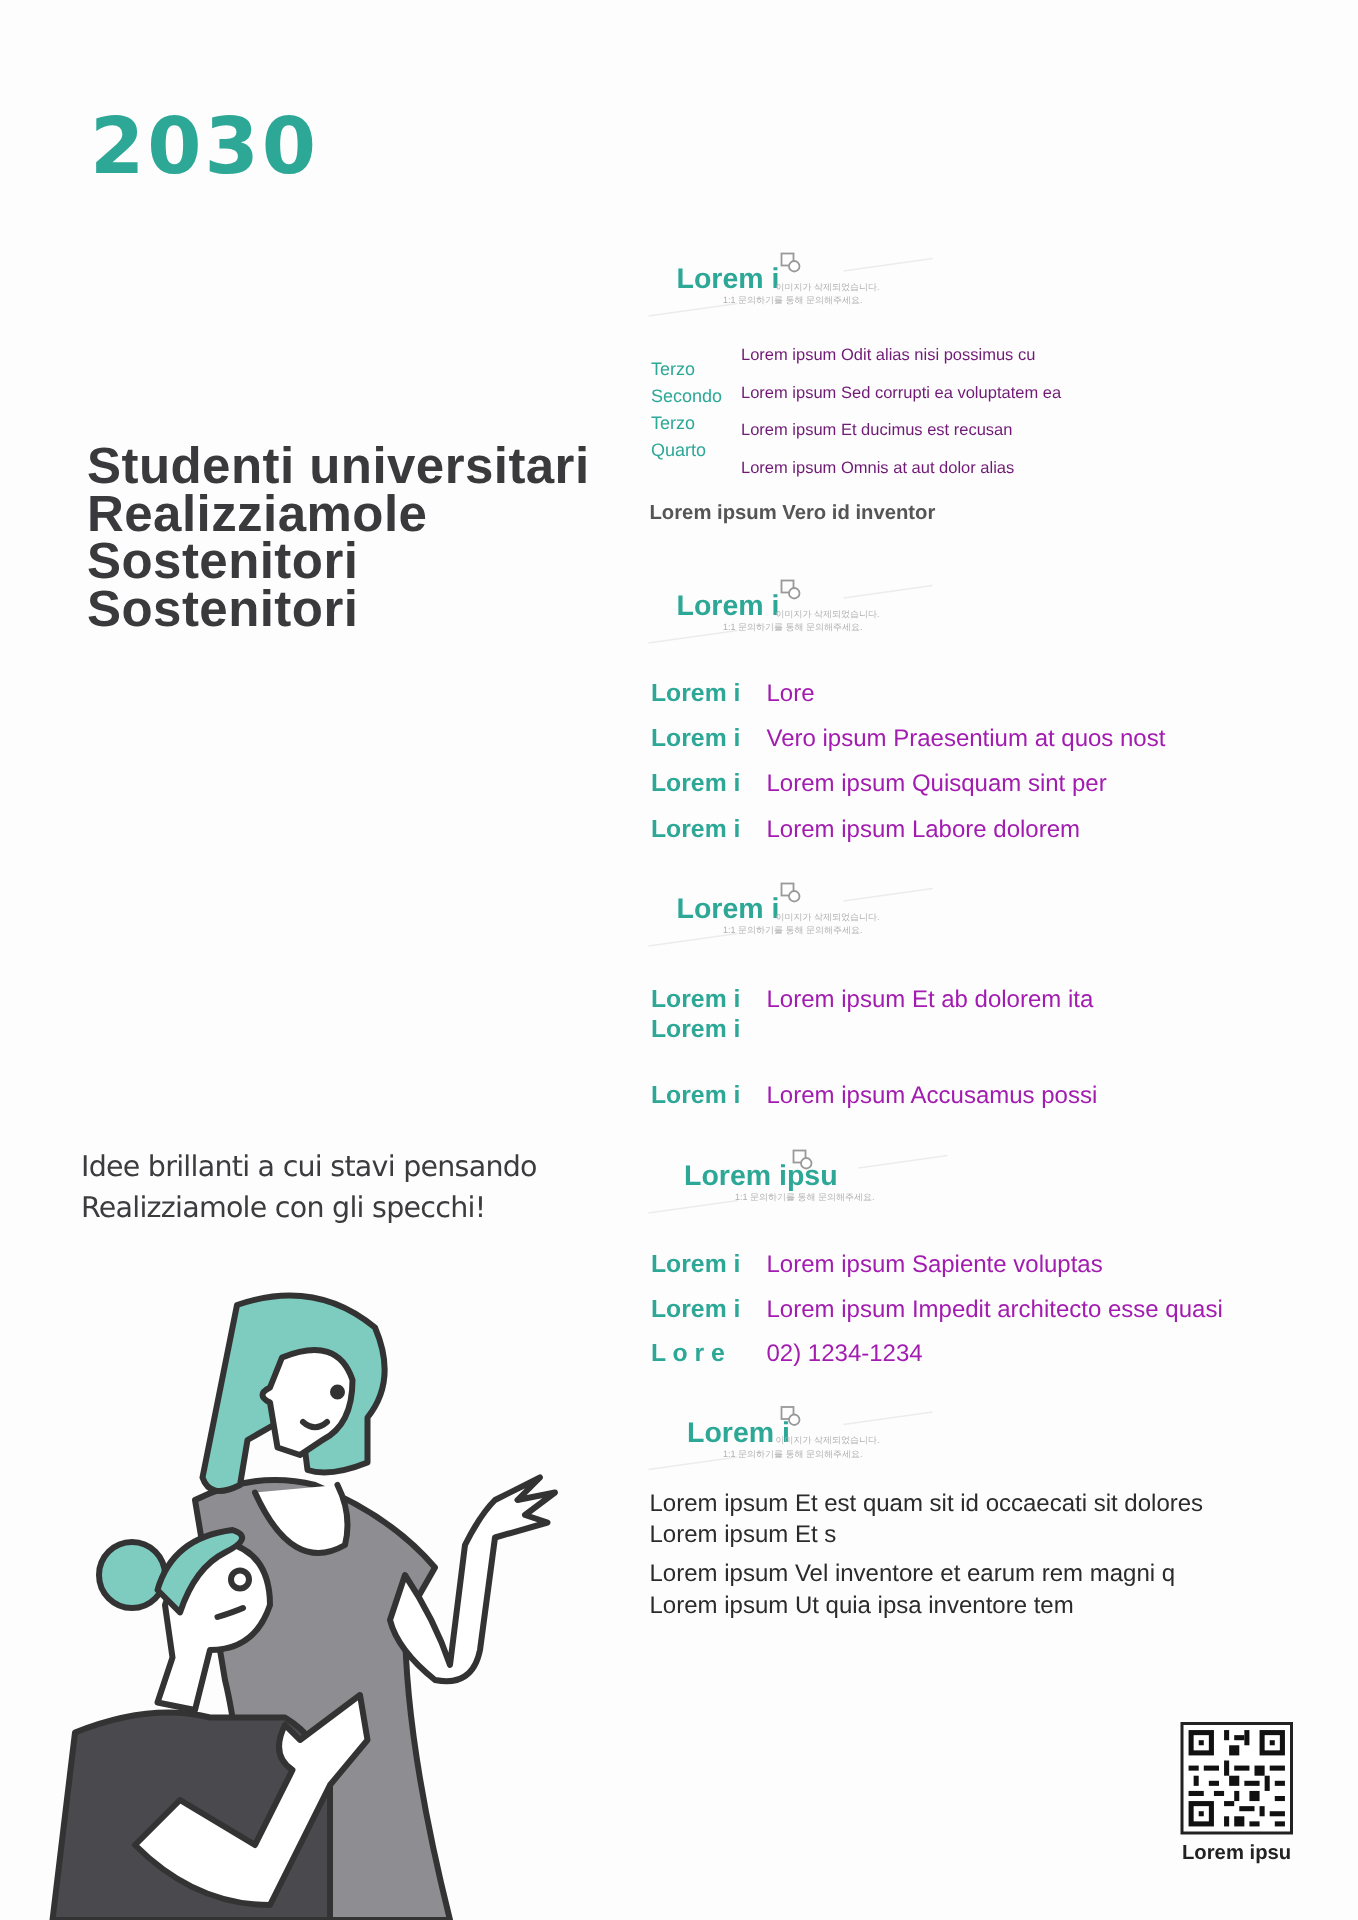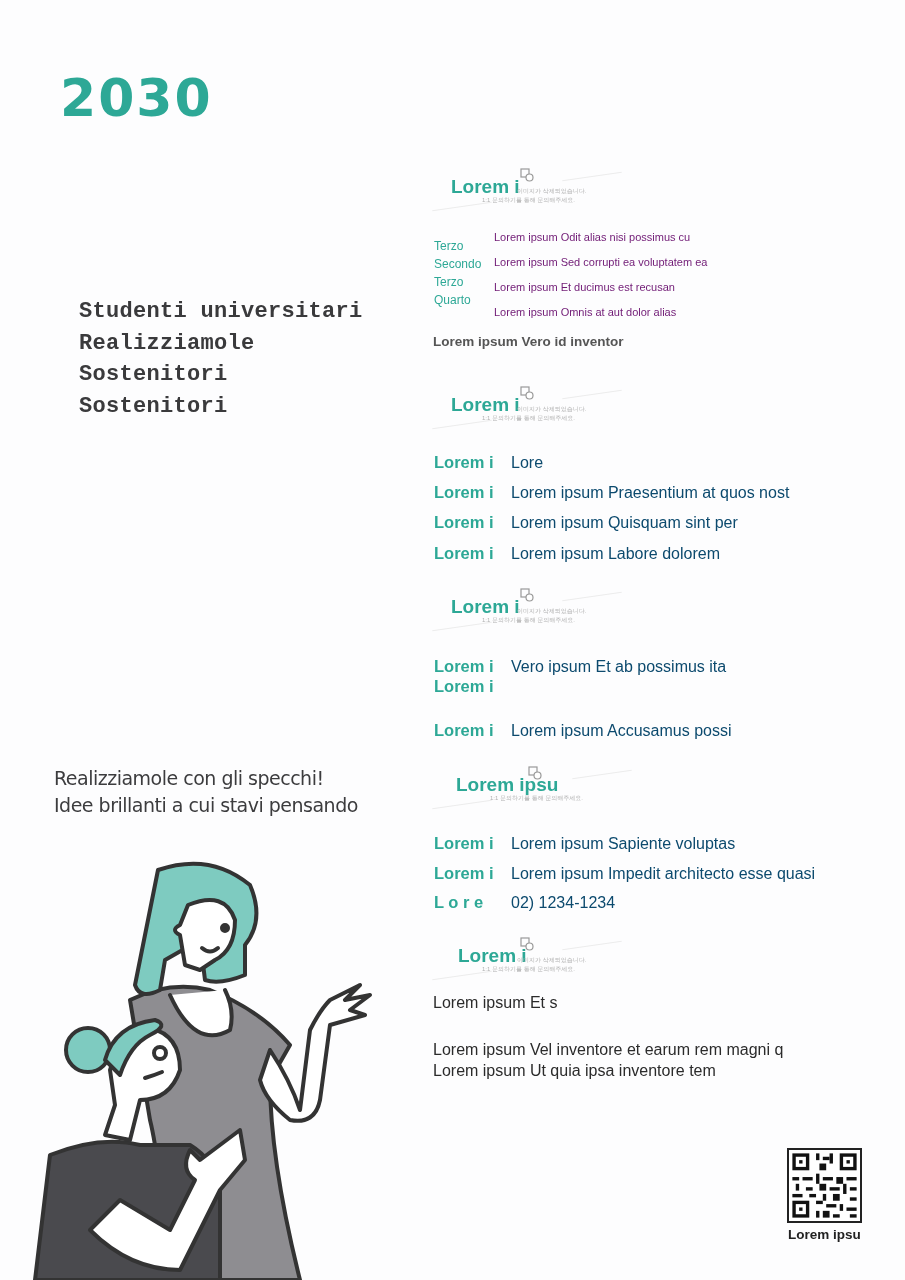--- a/index.html
+++ b/index.html
@@ -1,28 +1,28 @@
 <!DOCTYPE html>
 <html><head>
 <meta charset="utf-8">
 <style>
   * { box-sizing: border-box; margin: 0; padding: 0; }
   body { width: 905px; height: 1280px; background: #fdfdfe; font-family: "Liberation Sans", sans-serif; color: #2b2b2b; position: relative; overflow: hidden; }
   .year { position: absolute; left: 60px; top: 72px; font-family: "DejaVu Sans", sans-serif; font-weight: bold; font-size: 52px; color: #2da896; letter-spacing: 2px; line-height: 1; }
-  .audience { position: absolute; left: 58px; top: 296px; font-family: Liberation Mono, monospace; font-weight: bold; font-size: 22px; line-height: 31.5px; color: #3a3a3c; letter-spacing: 0.3px; margin-left: 21px; }
+  .audience { position: absolute; left: 58px; top: 296px; font-family: Liberation Sans, sans-serif; font-weight: bold; font-size: 34px; line-height: 31.5px; color: #3a3a3c; letter-spacing: 0.3px; }
   .tagline { position: absolute; left: 54px; top: 765px; font-family: "DejaVu Sans", sans-serif; font-size: 19px; line-height: 27px; color: #3c3c3e; letter-spacing: -0.5px; }
   .section-head { position: absolute; left: 432px; width: 190px; height: 42px; }
   .section-head .title { position: absolute; left: 19px; top: 8px; font-family: "Liberation Sans", sans-serif; font-weight: bold; font-size: 19px; color: #2da896; }
   .section-head .ghost { position: absolute; left: 50px; top: 28px; font-size: 6px; color: #b0b0b0; }
   .section-head .ghost2 { position: absolute; left: 85px; top: 19px; font-size: 6px; color: #b0b0b0; }
   .section-head .img-icon { position: absolute; left: 88px; top: 0; width: 14px; height: 14px; }
   .section-head .line { position: absolute; height: 1px; background: #ececec; }
   .row { position: absolute; left: 434px; display: flex; align-items: baseline; font-size: 16px; }
   .row .label { width: 77px; font-weight: bold; font-size: 16.5px; color: #2da896; }
-  .row .val { color: #0c4a6e; margin-top: 12px; }
+  .row .val { color: #a21caf; margin-top: 12px; }
   .sec1 .labels { position: absolute; left: 434px; top: 237px; font-size: 12px; line-height: 18px; color: #2da896; }
   .sec1 .lines { position: absolute; left: 494px; top: 225px; font-size: 11px; line-height: 25px; color: #701a75; }
   .sec1 .note { position: absolute; left: 433px; top: 334px; font-size: 13.5px; font-weight: bold; color: #555; }
   .closing { position: absolute; left: 433px; font-size: 16px; line-height: 21px; color: #2b2b2b; }
   .qr { position: absolute; left: 787px; top: 1148px; width: 75px; height: 75px; border: 2px solid #222; background: #fff; }
   .qr-label { position: absolute; left: 788px; top: 1227px; font-size: 13.5px; color: #222; font-weight: bold; }
   .illustration { position: absolute; left: 20px; top: 860px; width: 370px; height: 420px; }
 </style>
 </head>
 <body>
@@ -30,22 +30,22 @@
 <div class="year">2030</div>
 
 <div class="audience">
   <div>Studenti universitari</div>
   <div>Realizziamole</div>
   <div>Sostenitori</div>
   <div>Sostenitori</div>
 </div>
 
 <div class="tagline">
+  <div>Idee brillanti a cui stavi pensando</div>
   <div>Realizziamole con gli specchi!</div>
-  <div>Idee brillanti a cui stavi pensando</div>
 </div>
 
 <div class="section-head" style="top:168px">
   <div class="line" style="left:0;top:38px;width:60px;transform:rotate(-8deg)"></div>
   <div class="line" style="left:130px;top:8px;width:60px;transform:rotate(-8deg)"></div>
   <svg class="img-icon" viewBox="0 0 14 14">
       <rect x="1" y="1" width="8" height="8" fill="none" stroke="#999" stroke-width="1.2"></rect>
       <circle cx="9.5" cy="9.5" r="3.5" fill="#fff" stroke="#999" stroke-width="1.2"></circle>
     </svg>
   <div class="title">Lorem i</div>
@@ -78,21 +78,21 @@
   <div class="title">Lorem i</div>
   <div class="ghost2">이미지가 삭제되었습니다.</div>
   <div class="ghost">1:1 문의하기를 통해 문의해주세요.</div>
 </div>
 <div class="row" style="top:442px">
     <span class="label">Lorem i</span>
     <span class="val">Lore</span>
   </div>
 <div class="row" style="top:472px">
     <span class="label">Lorem i</span>
-    <span class="val">Lorem ipsum Praesentium at quos nost</span>
+    <span class="val">Vero ipsum Praesentium at quos nost</span>
   </div>
 <div class="row" style="top:502px">
     <span class="label">Lorem i</span>
     <span class="val">Lorem ipsum Quisquam sint per</span>
   </div>
 <div class="row" style="top:533px">
     <span class="label">Lorem i</span>
     <span class="val">Lorem ipsum Labore dolorem</span>
   </div>
 
@@ -102,21 +102,21 @@
   <svg class="img-icon" viewBox="0 0 14 14">
       <rect x="1" y="1" width="8" height="8" fill="none" stroke="#999" stroke-width="1.2"></rect>
       <circle cx="9.5" cy="9.5" r="3.5" fill="#fff" stroke="#999" stroke-width="1.2"></circle>
     </svg>
   <div class="title">Lorem i</div>
   <div class="ghost2">이미지가 삭제되었습니다.</div>
   <div class="ghost">1:1 문의하기를 통해 문의해주세요.</div>
 </div>
 <div class="row" style="top:646px">
     <span class="label">Lorem i</span>
-    <span class="val">Vero ipsum Et ab possimus ita</span>
+    <span class="val">Lorem ipsum Et ab dolorem ita</span>
   </div>
 <div class="row" style="top:677px">
     <span class="label">Lorem i</span>
   </div>
 <div class="row" style="top:710px">
     <span class="label">Lorem i</span>
     <span class="val">Lorem ipsum Accusamus possi</span>
   </div>
 
 <div class="section-head" style="top:766px">
@@ -147,20 +147,21 @@
   <div class="line" style="left:130px;top:8px;width:60px;transform:rotate(-8deg)"></div>
   <svg class="img-icon" viewBox="0 0 14 14">
       <rect x="1" y="1" width="8" height="8" fill="none" stroke="#999" stroke-width="1.2"></rect>
       <circle cx="9.5" cy="9.5" r="3.5" fill="#fff" stroke="#999" stroke-width="1.2"></circle>
     </svg>
   <div class="title" style="left:26px">Lorem i</div>
   <div class="ghost2">이미지가 삭제되었습니다.</div>
   <div class="ghost">1:1 문의하기를 통해 문의해주세요.</div>
 </div>
 <div class="closing" style="top:992px">
+  <div>Lorem ipsum Et est quam sit id occaecati sit dolores</div>
   <div>Lorem ipsum Et s</div>
 </div>
 <div class="closing" style="top:1039px">
   <div>Lorem ipsum Vel inventore et earum rem magni q</div>
   <div>Lorem ipsum Ut quia ipsa inventore tem</div>
 </div>
 
 <div class="qr">
   <svg width="71" height="71" viewBox="0 0 21 21">
     <g fill="#111">

